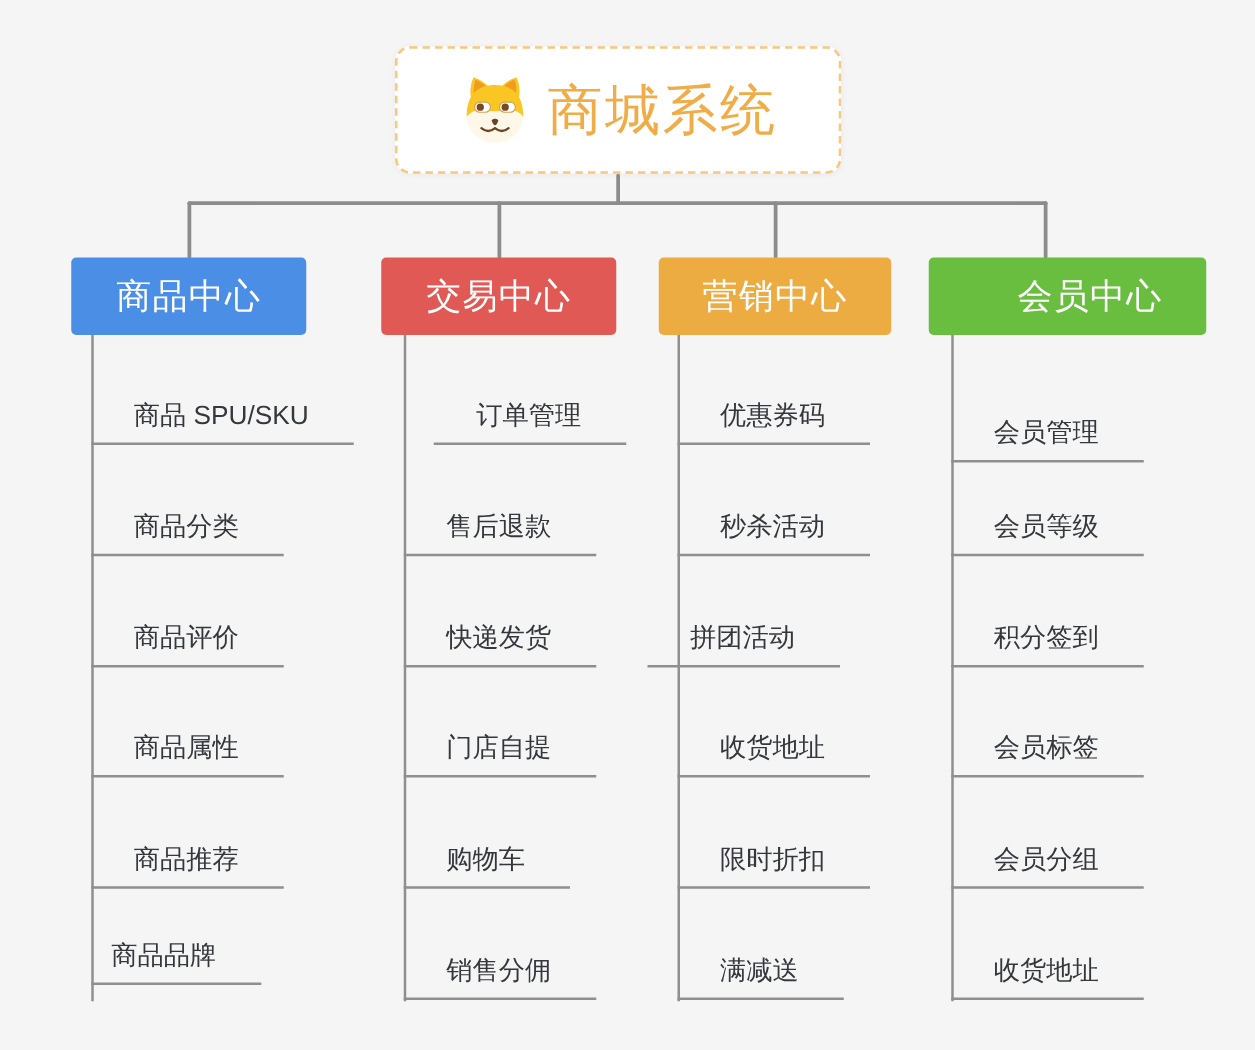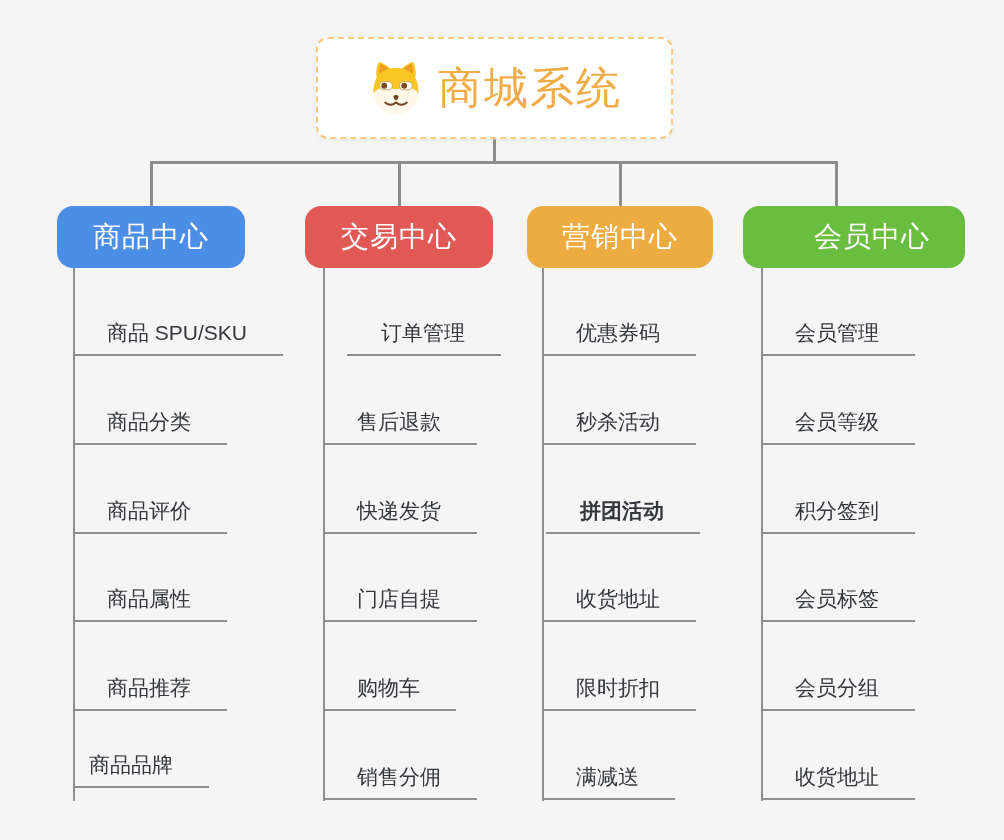--- a/index.html
+++ b/index.html
@@ -17,21 +17,21 @@
     position:absolute; left:316px; top:37px; width:357px; height:102px;
     background:#ffffff; border:2px dashed #f8c87e; border-radius:12px;
     box-sizing:border-box; display:flex; align-items:center; justify-content:center;
     gap:13px; box-shadow:0 1px 5px rgba(0,0,0,0.05); cursor:pointer;
   }
   .root-label{font-size:44px; letter-spacing:2px; color:#efac47; white-space:nowrap;}
   .root-icon{width:58px; height:58px; flex:0 0 auto;}
 
   
   .box{
-    position:absolute; top:206px; height:62px; border-radius:16px;
+    position:absolute; top:206px; height:62px; border-radius:4px;
     display:flex; align-items:center; justify-content:center; cursor:pointer;
   }
   .box span{color:#ffffff; font-size:28px; letter-spacing:1px; white-space:nowrap;}
   .b1{left:57px;  width:188px; background:#4a8ee5;}
   .b2{left:305px; width:188px; background:#e15955;}
   .b3{left:527px; width:186px; background:#edac41;}
   .b4{left:743px; width:186px; background:#69bd3f;padding-left:36px;}
 
   
   .leaf{
@@ -97,25 +97,25 @@
 
   <div class="leaf" style="left:323px; top:320px;margin-left:24px;">订单管理</div>
   <div class="leaf" style="left:323px; top:409px;">售后退款</div>
   <div class="leaf" style="left:323px; top:498px;">快递发货</div>
   <div class="leaf" style="left:323px; top:586px;">门店自提</div>
   <div class="leaf" style="left:323px; top:675px;">购物车</div>
   <div class="leaf" style="left:323px; top:764px;">销售分佣</div>
 
   <div class="leaf" style="left:542px; top:320px;">优惠券码</div>
   <div class="leaf" style="left:542px; top:409px;">秒杀活动</div>
-  <div class="leaf" style="left:546px; top:498px;font-weight:bold;">拼团活动</div>
+  <div class="leaf" style="left:518px; top:498px;">拼团活动</div>
   <div class="leaf" style="left:542px; top:586px;">收货地址</div>
   <div class="leaf" style="left:542px; top:675px;">限时折扣</div>
   <div class="leaf" style="left:542px; top:764px;">满减送</div>
 
-  <div class="leaf" style="left:761px; top:320px;">会员管理</div>
+  <div class="leaf" style="left:761px; top:334px;">会员管理</div>
   <div class="leaf" style="left:761px; top:409px;">会员等级</div>
   <div class="leaf" style="left:761px; top:498px;">积分签到</div>
   <div class="leaf" style="left:761px; top:586px;">会员标签</div>
   <div class="leaf" style="left:761px; top:675px;">会员分组</div>
   <div class="leaf" style="left:761px; top:764px;">收货地址</div>
 
 </div>
 
 </body></html>

